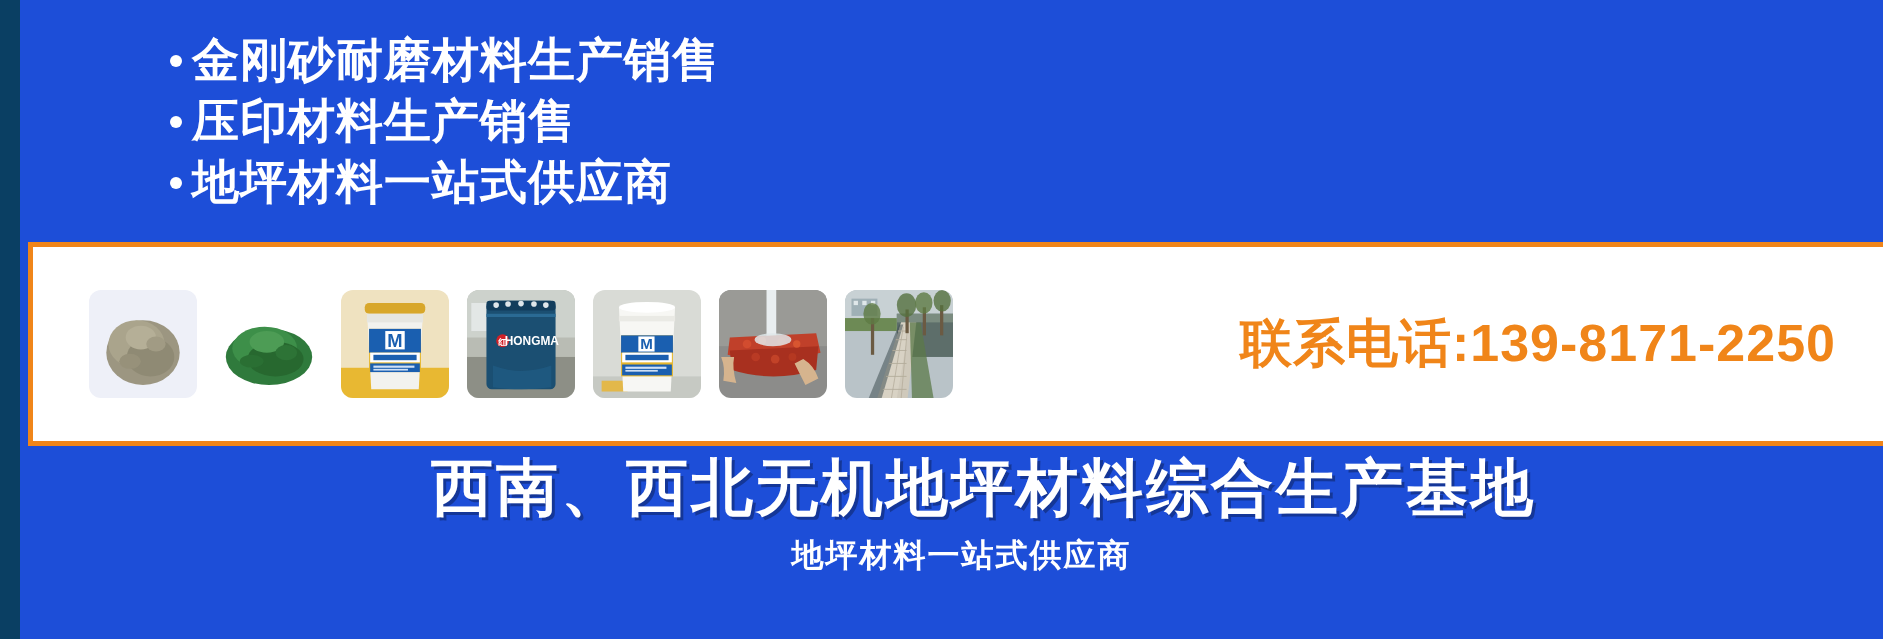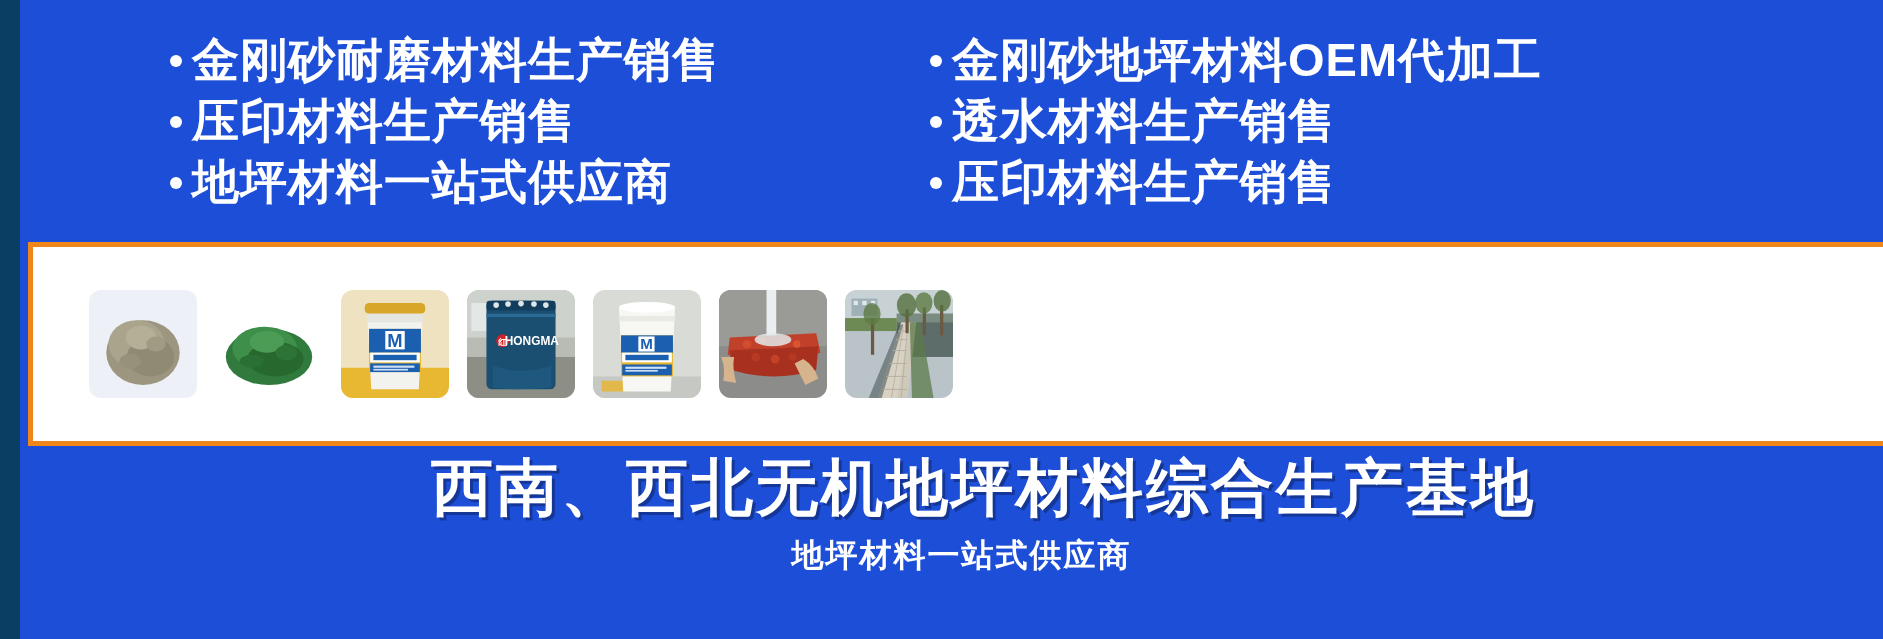--- a/index.html
+++ b/index.html
@@ -141,34 +141,20 @@
       <div class="feature-item">
         <span class="bullet-dot"></span>
         <span class="feature-text">压印材料生产销售</span>
       </div>
       <div class="feature-item">
         <span class="bullet-dot"></span>
         <span class="feature-text">地坪材料一站式供应商</span>
       </div>
     </div>
 
-    <div class="feature-col col-right">
-      <div class="feature-item">
-        <span class="bullet-dot"></span>
-        <span class="feature-text">金刚砂地坪材料OEM代加工</span>
-      </div>
-      <div class="feature-item">
-        <span class="bullet-dot"></span>
-        <span class="feature-text">透水材料生产销售</span>
-      </div>
-      <div class="feature-item">
-        <span class="bullet-dot"></span>
-        <span class="feature-text">压印材料生产销售</span>
-      </div>
-    </div>
 
   </div>
 
   <div class="panel">
 
     <div class="thumbs">
 
       <div class="thumb">
         <svg viewBox="0 0 100 100" aria-hidden="true">
           <rect width="100" height="100" fill="#eef0f8"></rect>
@@ -306,20 +292,21 @@
           <rect x="88" y="14" width="3" height="28" fill="#6b5a42"></rect>
           <ellipse cx="25" cy="22" rx="8" ry="10" fill="#5e7a44" opacity="0.8"></ellipse>
           <ellipse cx="57" cy="14" rx="9" ry="11" fill="#55713e" opacity="0.8"></ellipse>
           <ellipse cx="73" cy="12" rx="8" ry="10" fill="#5e7a44" opacity="0.8"></ellipse>
           <ellipse cx="90" cy="10" rx="8" ry="10" fill="#55713e" opacity="0.8"></ellipse>
         </svg>
       </div>
 
     </div>
 
+    <div class="phone">联系电话:139-8171-2250</div>
   </div>
 
   <div class="headline-wrap">
     <div class="headline">西南、西北无机地坪材料综合生产基地</div>
     <div class="subhead">地坪材料一站式供应商</div>
   </div>
 
 </div>
 
 </body></html>

